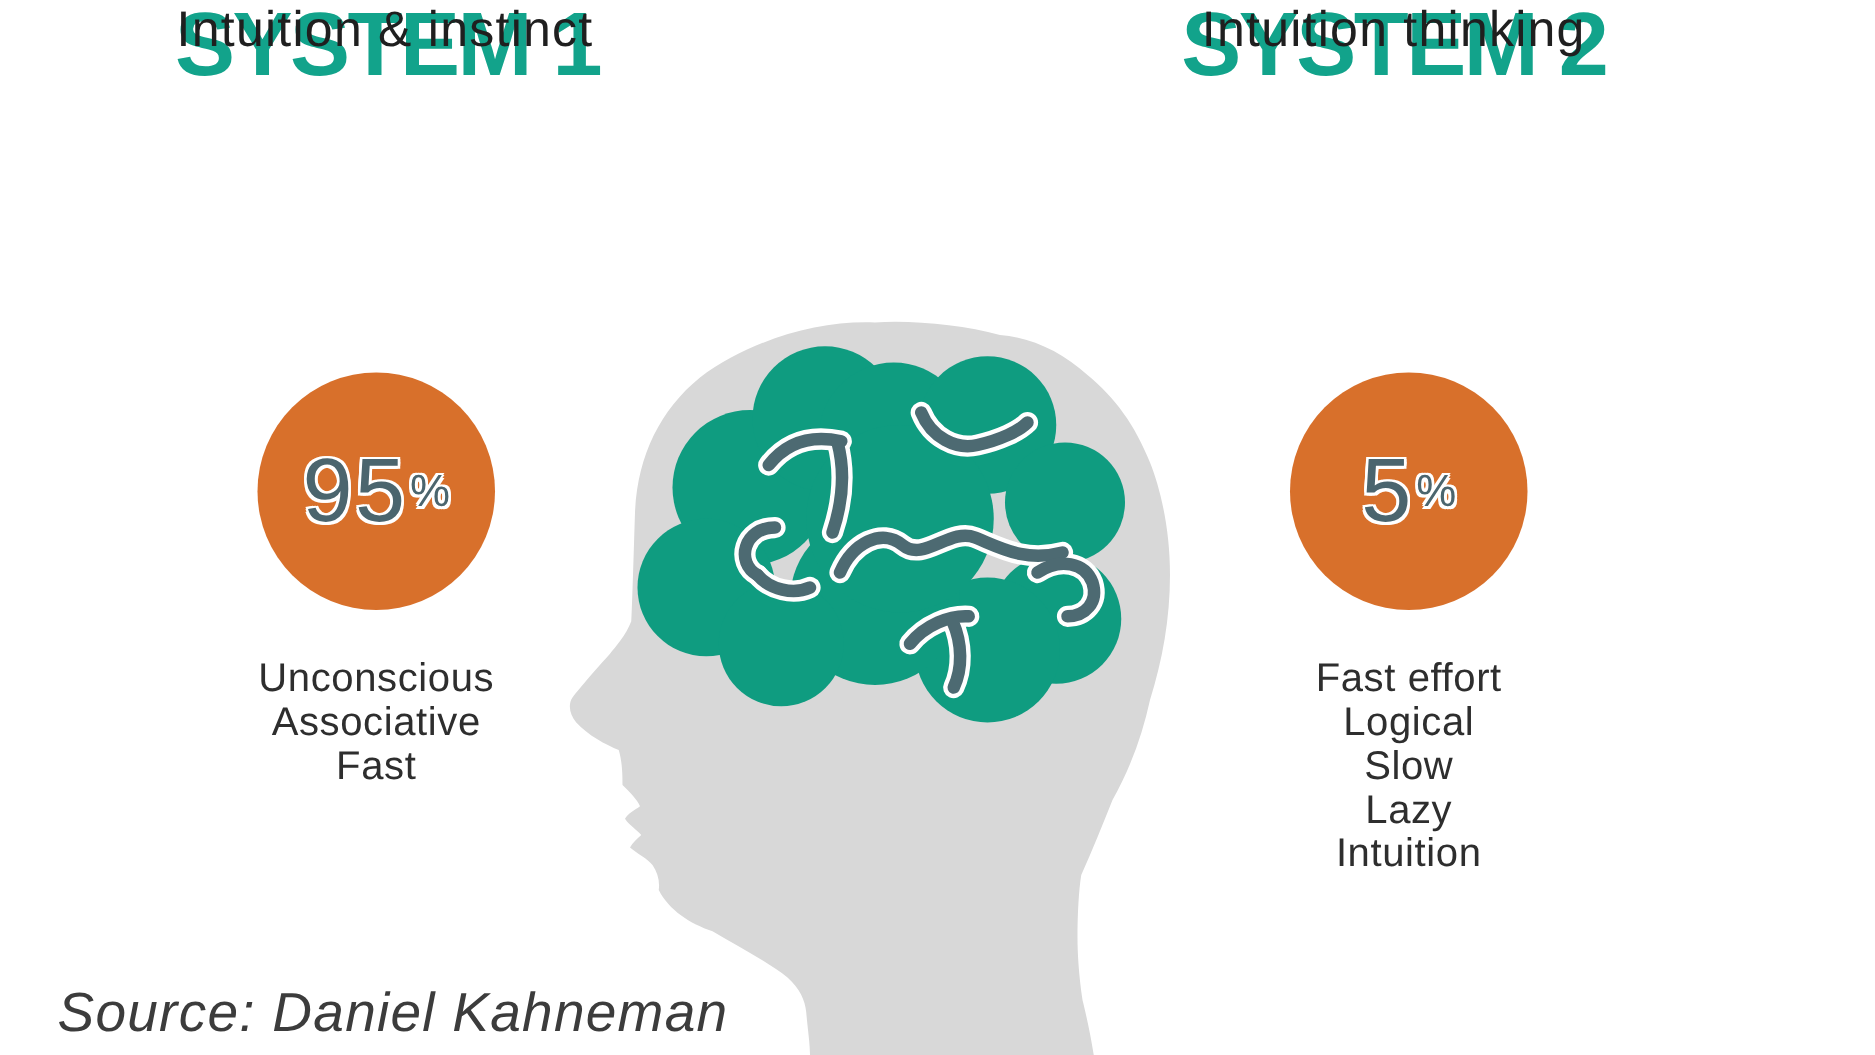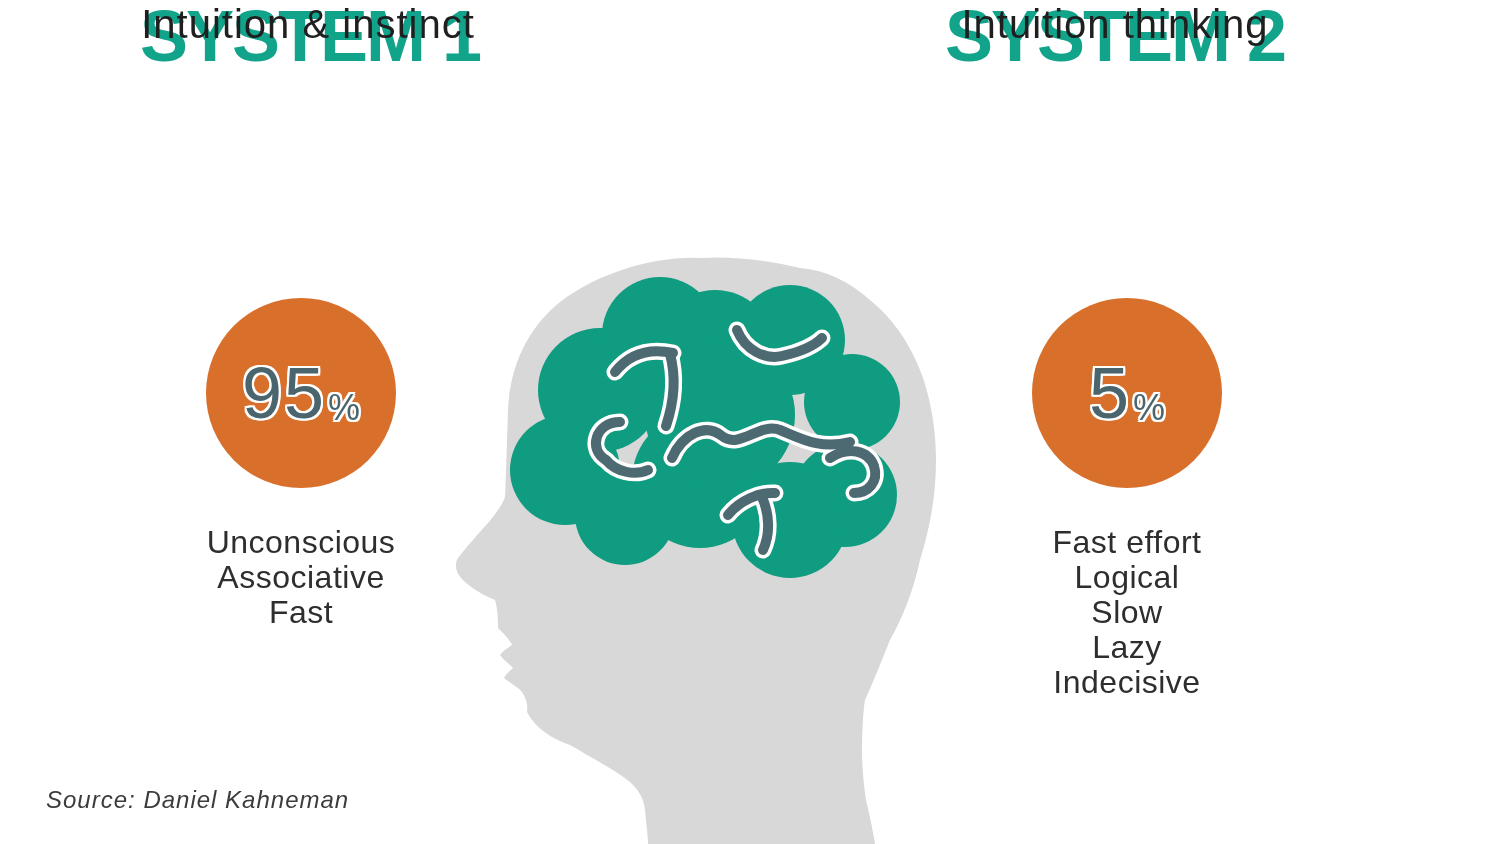--- a/index.html
+++ b/index.html
@@ -19,34 +19,34 @@
   .sys-sub{
     font-size:40px;font-weight:400;letter-spacing:1px;
     color:#1f1f1f;text-align:center;line-height:48px;white-space:nowrap;
   }
   .stat-circle{
     width:190px;height:190px;border-radius:50%;
     background:var(--orange,#d8702b);
     display:flex;align-items:center;justify-content:center;
   }
   .stat-text{
-    display:flex;align-items:flex-end;
+    display:flex;align-items:center;
     color:var(--slate,#4b656e);
     text-shadow:-2px 0 0 #fff,2px 0 0 #fff,0 -2px 0 #fff,0 2px 0 #fff,
                 -2px -2px 0 #fff,2px 2px 0 #fff,-2px 2px 0 #fff,2px -2px 0 #fff;
   }
   .stat-value{font-size:72px;font-weight:400;letter-spacing:2px;line-height:72px;}
   .stat-unit{font-size:36px;font-weight:400;margin-left:2px;}
   .trait-list{
     width:360px;text-align:center;
     font-size:32px;line-height:35px;color:#2e2e2e;letter-spacing:0.5px;
   }
   .trait-list div{white-space:nowrap;}
   .source-note{
-    font-size:24px;font-style:italic;font-weight:400;
+    font-size:44px;font-style:italic;font-weight:400;
     color:#3c3c3c;letter-spacing:1px;white-space:nowrap;
   }
 </style>
 </head>
 <body>
 
 <div id="canvas" style="--bg: #ffffff; --teal: #12a38b; --orange: #d8702b; --slate: #4b656e;">
 
   <div class="abs sys-title" style="left:0;top:94;width:620px;">SYSTEM 1</div>
   <div class="abs sys-sub" style="left:0;top:188;width:616px;">Intuition &amp; instinct</div>
@@ -72,21 +72,21 @@
       <span class="stat-value">5</span>
       <span class="stat-unit">%</span>
     </div>
   </div>
 
   <div class="abs trait-list" style="left:947px;top:525px;">
     <div>Fast effort</div>
     <div>Logical</div>
     <div>Slow</div>
     <div>Lazy</div>
-    <div>Indecisive</div>
+    <div>Intuition</div>
   </div>
 
   <svg class="abs" style="left:430px;top:250px;" width="520" height="594" viewBox="0 0 520 594" aria-hidden="true">
 
     <path fill="#d8d8d8" d="M 270,8
          C 225,6 170,22 130,52
          C 98,78 80,115 78,160
          C 77,190 76,225 75,247
          C 71,258 62,268 58,273
          C 48,284 34,300 28,308

